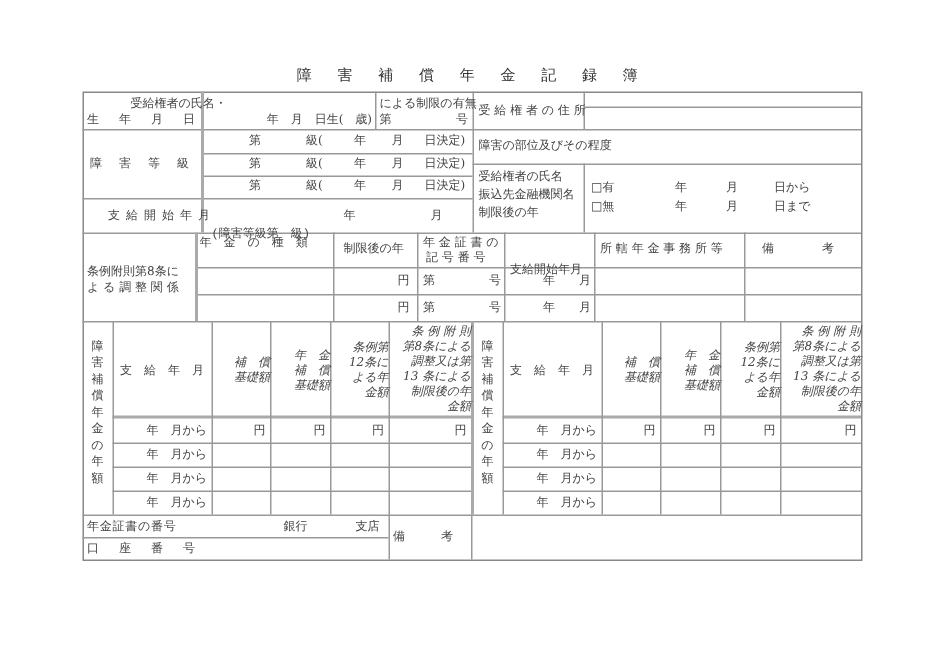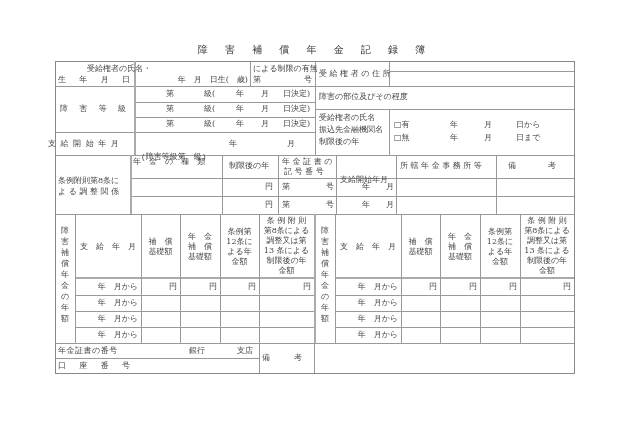--- a/index.html
+++ b/index.html
@@ -10,21 +10,21 @@
   .frame { position:absolute; border:1px solid #888; box-sizing:border-box; }
   .c { position:absolute; box-sizing:border-box; font-size:8px; line-height:10px; color:#444;
        white-space:nowrap; }
   .hl { position:absolute; height:0; border-top:1px solid #999; }
   .vl { position:absolute; width:0; border-left:1px solid #999; }
   .dl { border-left-width:2px; border-left-color:#aaa; }
   .dh { border-top-width:2px; border-top-color:#aaa; }
   .vert { position:absolute; font-size:8px; line-height:11px; width:10px; text-align:center; color:#444; white-space:normal; }
   .spread { display:flex; justify-content:space-between; }
   .r { text-align:right; }
-  .ctr { text-align:center; }
+  .ctr { text-align:right;font-style:italic; }
 </style>
 </head>
 <body>
 
 <div class="title">障 害 補 償 年 金 記 録 簿</div>
 
 <div class="frame" style="left:55px;top:61px;width:520px;height:313px;"></div>
 
 <div class="hl" style="left:55px;top:86px;width:519px;"></div>
 <div class="hl" style="left:389px;top:71px;width:185px;"></div>
@@ -126,21 +126,21 @@
 
 <div class="c" style="left:394px;top:120px;">□有</div>
 <div class="c" style="left:450px;top:120px;">年</div>
 <div class="c" style="left:484px;top:120px;">月</div>
 <div class="c" style="left:516px;top:120px;">日から</div>
 <div class="c" style="left:394px;top:133px;">□無</div>
 <div class="c" style="left:450px;top:133px;">年</div>
 <div class="c" style="left:484px;top:133px;">月</div>
 <div class="c" style="left:516px;top:133px;">日まで</div>
 
-<div class="c" style="left:48px;top:139px;letter-spacing:1px;">支 給 開 始 年 月</div>
+<div class="c" style="left:72px;top:139px;letter-spacing:1px;font-family:Liberation Serif, serif;">支 給 開 始 年 月</div>
 <div>
   <div class="c" style="left:229px;top:139px;">年</div>
   <div class="c" style="left:287px;top:139px;">月</div>
 </div>
 
 <div class="c" style="left:58px;top:176px;">条例附則第8条に</div>
 <div class="c" style="left:58px;top:187px;">よ る 調 整 関 係</div>
 
 <div class="c" style="left:133px;top:157px;">年　金　の　種　類</div>
 <div class="c" style="left:141px;top:152px;font-family:Liberation Mono, monospace;">(障害等級第　級)</div>

